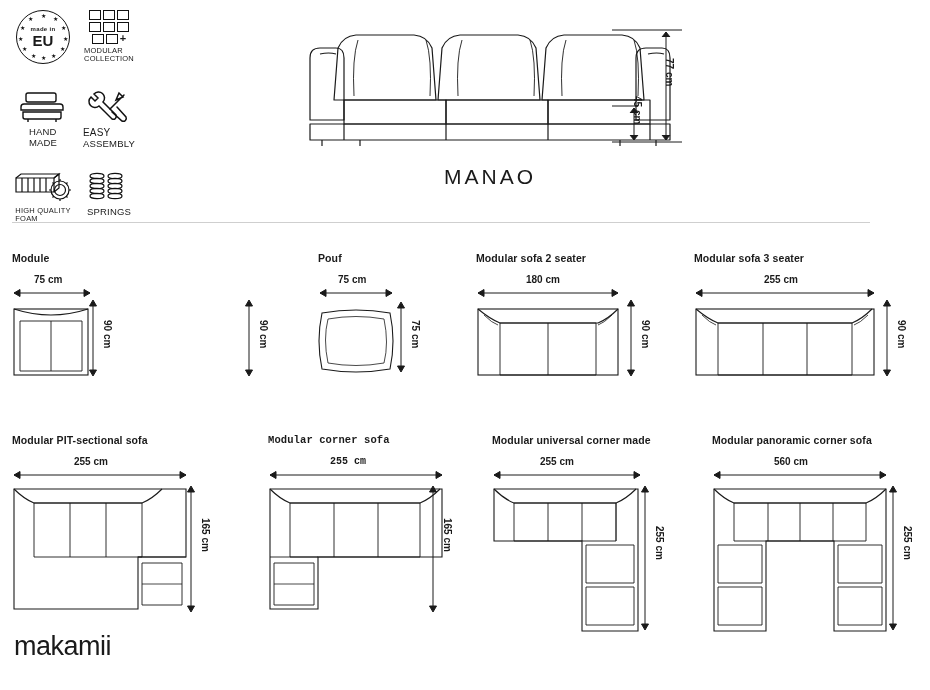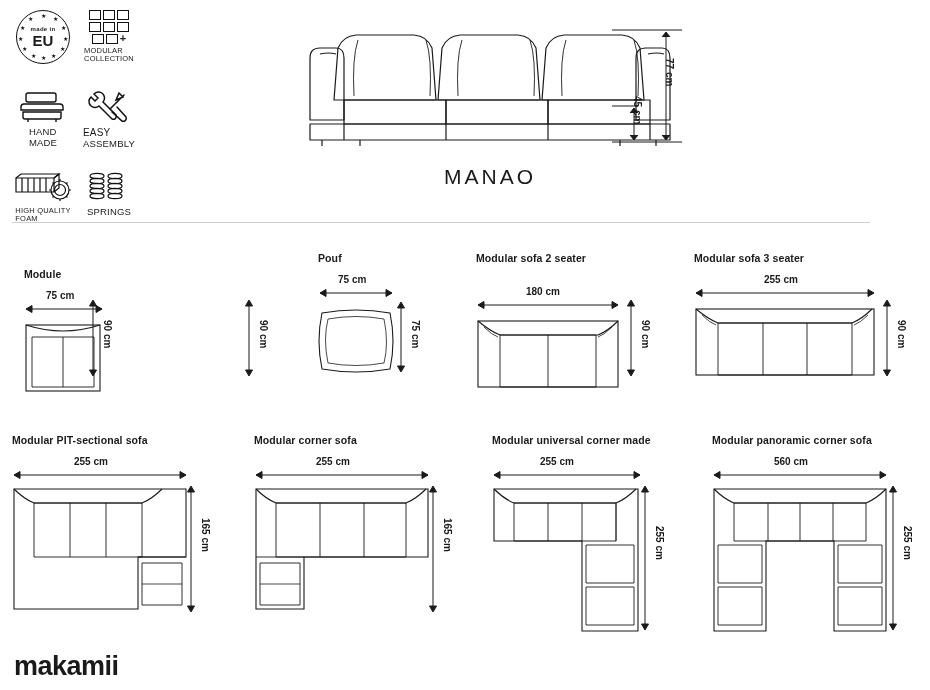--- a/index.html
+++ b/index.html
@@ -156,23 +156,23 @@
   .vert {
     writing-mode: vertical-rl;
     text-orientation: mixed;
   }
   svg { display: block; }
 
   
   .logo {
     position: absolute;
     left: 14px;
-    bottom: 8px;
+    bottom: 28px;
     font-size: 27px;
-    font-weight: bold;
+    font-weight: normal;
     letter-spacing: -0.5px;
   }
 </style>
 </head>
 <body>
 
 <div class="page">
 
   <div class="badges">
 
@@ -331,21 +331,21 @@
 
       <path d="M70 14 v108 M66 19 l4 -5 4 5 M66 117 l4 5 4 -5" fill="#1a1a1a"></path>
     </g>
   </svg>
   <div class="dim-label vert" style="position:absolute;left:632px;top:96px;">45 cm</div>
   <div class="dim-label vert" style="position:absolute;left:664px;top:58px;">77 cm</div>
 
   <div class="hero-title">MANAO</div>
   <div class="divider"></div>
 
-  <div class="item" style="left:12px;top:268px;margin-left:12px;">
+  <div class="item" style="left:12px;top:252px;">
     <div class="item-title">Module</div>
     <div class="dim-label" style="margin-top:10px;margin-left:22px;">75 cm</div>
     <svg width="80" height="12" style="margin-top:2px">
       <g stroke="#1a1a1a" stroke-width="1" fill="#1a1a1a">
         <path d="M2 6 h76" fill="none"></path>
         <path d="M2 6 l6 -3.5 v7 z"></path>
           <path d="M78 6 l-6 -3.5 v7 z"></path>
       </g>
     </svg>
     <svg width="80" height="78" style="margin-top:4px">
@@ -396,21 +396,21 @@
     <g stroke="#1a1a1a" stroke-width="1" fill="#1a1a1a">
       <path d="M7 4 v66" fill="none"></path>
       <path d="M7 2 l-3.5 6 h7 z"></path>
         <path d="M7 72 l-3.5 -6 h7 z"></path>
     </g>
   </svg>
   <div class="dim-label vert" style="position:absolute;left:410px;top:320px;">75 cm</div>
 
   <div class="item" style="left:476px;top:252px;">
     <div class="item-title">Modular sofa 2 seater</div>
-    <div class="dim-label" style="margin-top:22px;margin-left:50px;">180 cm</div>
+    <div class="dim-label" style="margin-top:10px;margin-left:50px;">180 cm</div>
     <svg width="144" height="12" style="margin-top:2px">
       <g stroke="#1a1a1a" stroke-width="1" fill="#1a1a1a">
         <path d="M2 6 h140" fill="none"></path>
         <path d="M2 6 l6 -3.5 v7 z"></path>
           <path d="M142 6 l-6 -3.5 v7 z"></path>
       </g>
     </svg>
     <svg width="144" height="78" style="margin-top:4px">
       <g fill="none" stroke="#1a1a1a" stroke-width="1.1">
         <rect x="2" y="6" width="140" height="66"></rect>
@@ -485,21 +485,21 @@
   </div>
   <svg style="position:absolute;left:184px;top:484px" width="14" height="130">
     <g stroke="#1a1a1a" stroke-width="1" fill="#1a1a1a">
       <path d="M7 4 v122" fill="none"></path>
       <path d="M7 2 l-3.5 6 h7 z"></path>
         <path d="M7 128 l-3.5 -6 h7 z"></path>
     </g>
   </svg>
   <div class="dim-label vert" style="position:absolute;left:200px;top:518px;">165 cm</div>
 
-  <div class="item" style="left:254px;top:434px;">
+  <div class="item" style="left:268px;top:434px;font-family:Liberation Mono, monospace;">
     <div class="item-title">Modular corner sofa</div>
     <div class="dim-label" style="margin-top:10px;margin-left:62px;">255 cm</div>
     <svg width="176" height="12" style="margin-top:2px">
       <g stroke="#1a1a1a" stroke-width="1" fill="#1a1a1a">
         <path d="M2 6 h172" fill="none"></path>
         <path d="M2 6 l6 -3.5 v7 z"></path>
           <path d="M174 6 l-6 -3.5 v7 z"></path>
       </g>
     </svg>
     <svg width="176" height="130" style="margin-top:4px">

